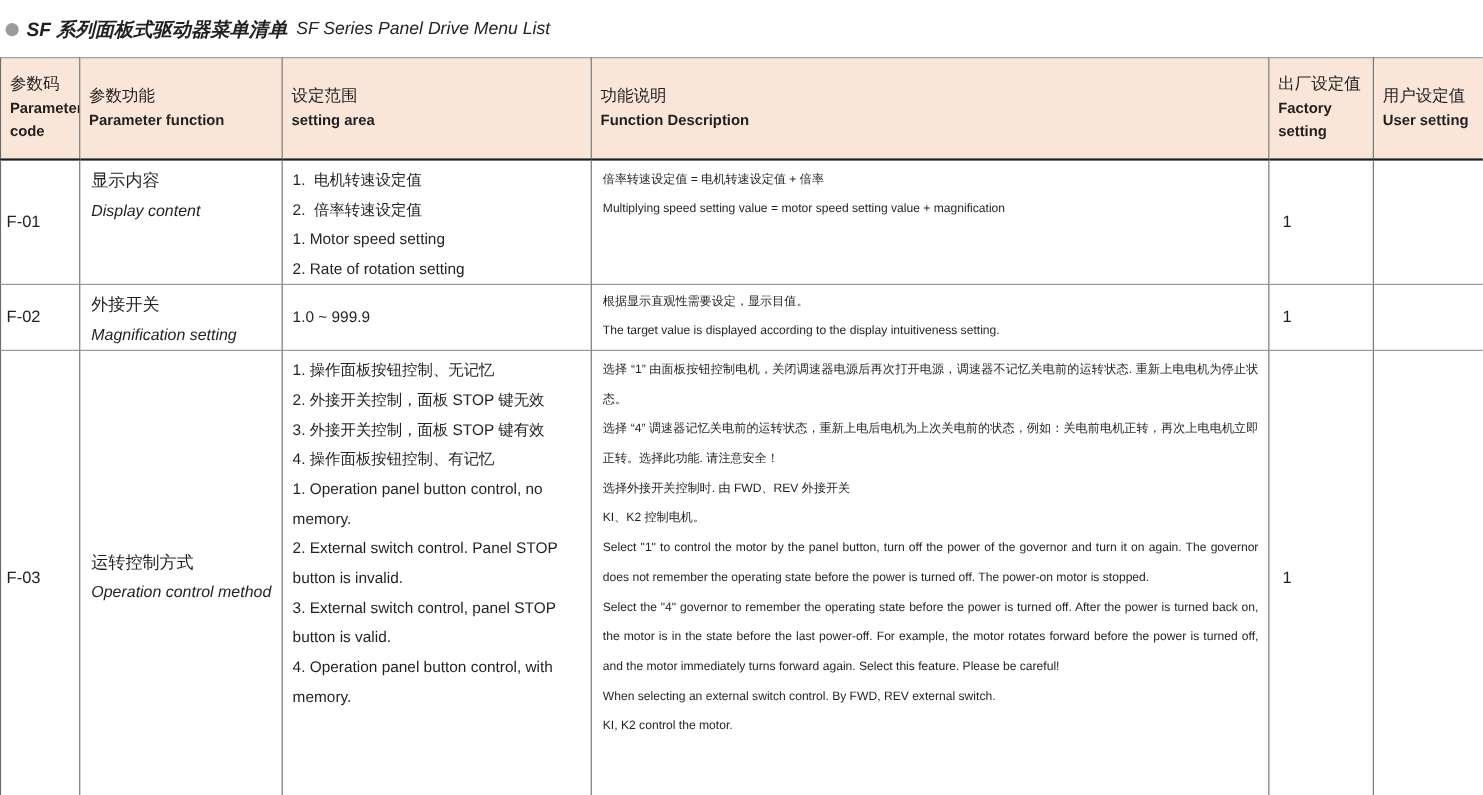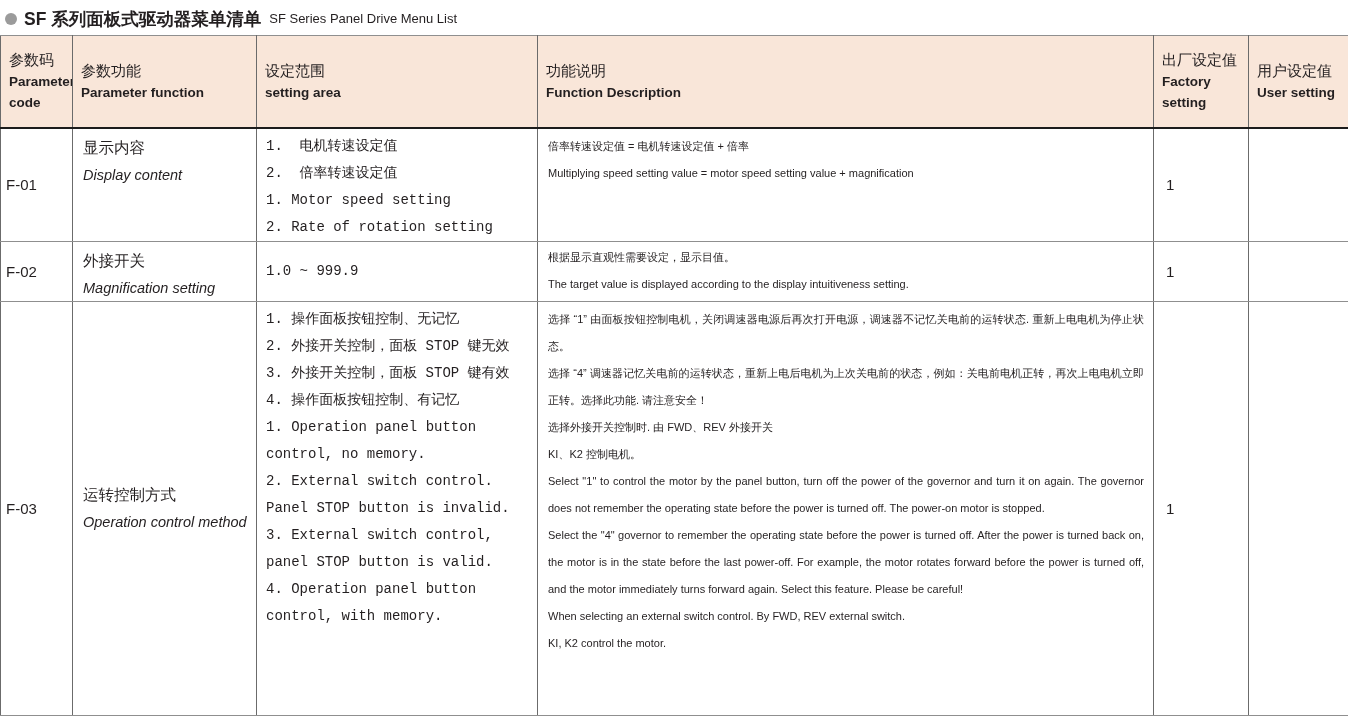--- a/index.html
+++ b/index.html
@@ -1,22 +1,22 @@
 <!DOCTYPE html>
 <html><head>
 <meta charset="utf-8">
 <style>
   * { margin:0; padding:0; box-sizing:border-box; }
   html,body { width:1348px; height:723px; overflow:hidden; background:#ffffff;
     font-family:"Liberation Sans","DejaVu Sans",sans-serif; color:#231f20; }
 
-  .title-bar { height:35px; display:flex; align-items:center; padding:2px 0 0 5px; }
+  .title-bar { height:52px; display:flex; align-items:center; padding:2px 0 0 5px;font-style:italic; }
   .bullet { width:12px; height:12px; border-radius:50%; background:#9b9b9b; display:inline-block; margin-right:7px; flex:0 0 auto; }
   .title-zh { font-weight:bold; font-size:17.5px; margin-right:8px; white-space:nowrap; }
-  .title-en { font-weight:normal; font-size:13px; white-space:nowrap; }
+  .title-en { font-weight:normal; font-size:16px; white-space:nowrap; }
 
   table.menu { border-collapse:collapse; table-layout:fixed; width:1360px; }
   col.c1{width:72px;} col.c2{width:184px;} col.c3{width:281px;}
   col.c4{width:616px;} col.c5{width:95px;} col.c6{width:112px;}
 
   td, th { border-right:1px solid #6b6b6b; vertical-align:top; overflow:hidden; text-align:left; }
   tr td:last-child, tr th:last-child { border-right:none; }
   tr td:first-child, tr th:first-child { border-left:1px solid #6b6b6b; }
 
   thead tr { height:92px; }
@@ -28,21 +28,21 @@
   tbody td { border-bottom:1px solid #8f8f8f; font-size:15px; line-height:27px;margin-top:24px; }
   tr.row-f01 { height:107px; }
   tr.row-f02 { height:56px; }
   tr.row-f03 { height:414px; }
 
   td.code { vertical-align:middle; padding-left:5px; font-size:15px; }
   td.func { padding:5px 6px 0 10px; }
   td.func .zh { font-size:15.5px; line-height:28px; }
   td.func .en { font-size:14.5px; line-height:26px;font-style:italic; }
   td.func.mid { vertical-align:middle; padding-top:0; }
-  td.setting { padding:4px 22px 0 9px;font-family:Liberation Mono, monospace; }
+  td.setting { padding:4px 22px 0 9px; }
   td.setting.mid { vertical-align:middle; padding-top:0; }
   td.setting .lines > div { white-space:pre-wrap; font-size:14px; line-height:27px; }
   td.desc { padding:4px 9px 0 10px; }
   td.desc.mid { vertical-align:middle; padding-top:0; }
   td.desc .lines > div { font-size:11px; line-height:27px; text-align:justify; }
   td.factory { vertical-align:middle; padding-left:12px; font-size:15px; }
   td.user { vertical-align:middle; padding-left:10px; }
 </style>
 </head>
 <body>

